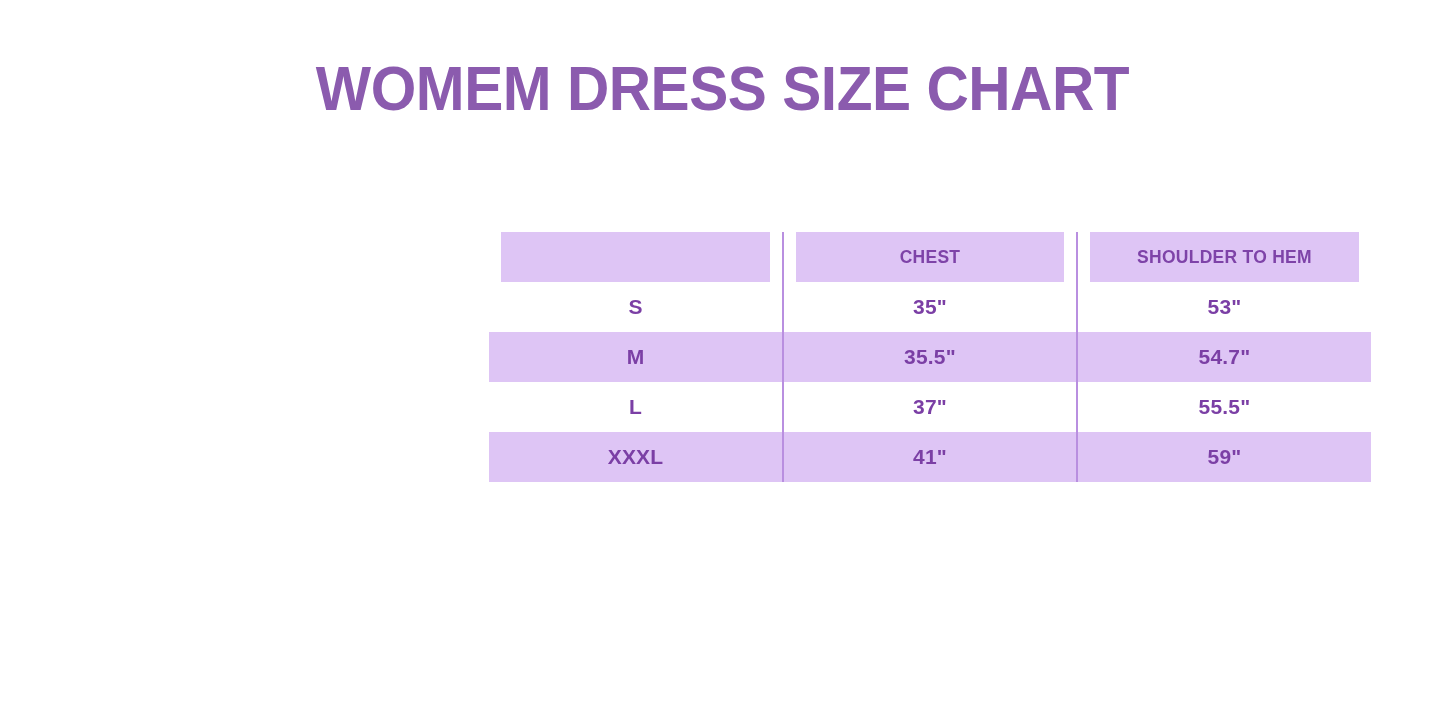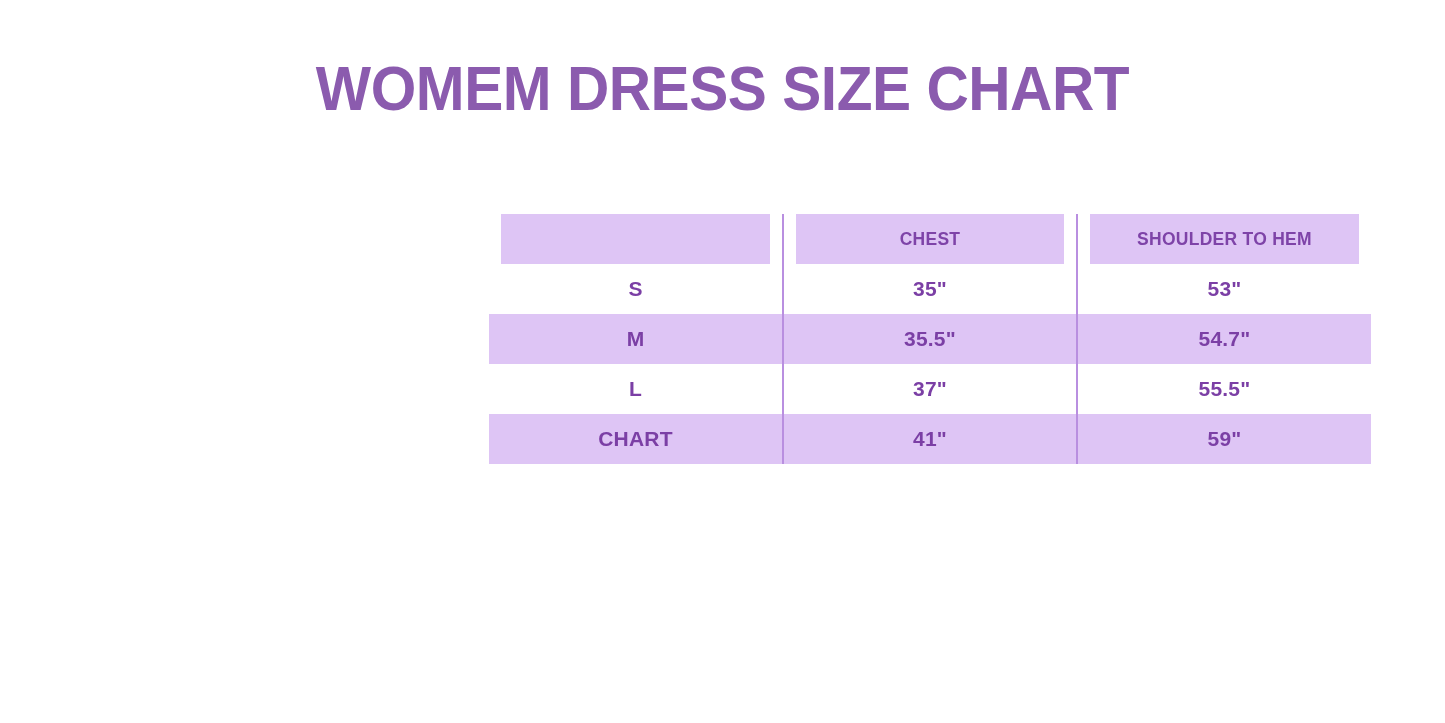--- a/index.html
+++ b/index.html
@@ -27,21 +27,21 @@
     letter-spacing: -0.5px;
     line-height: 72px;
     white-space: nowrap;
     transform: scaleX(0.93);
     transform-origin: center center;
   }
 
   #size-table-wrap {
     position: absolute;
     left: 489px;
-    top: 214px;
+    top: 232px;
     width: 882px;
     height: 352px;
   }
 
   table.size-table {
     width: 882px;
     border-collapse: collapse;
     table-layout: fixed;
   }
 
@@ -127,19 +127,19 @@
         <td class="size-cell">M</td>
         <td class="divider-left">35.5"</td>
         <td class="divider-left">54.7"</td>
       </tr>
       <tr class="row-plain">
         <td class="size-cell">L</td>
         <td class="divider-left">37"</td>
         <td class="divider-left">55.5"</td>
       </tr>
       <tr class="row-shaded">
-        <td class="size-cell">CHART</td>
+        <td class="size-cell">XXXL</td>
         <td class="divider-left">41"</td>
         <td class="divider-left">59"</td>
       </tr>
     </tbody>
   </table>
 </div>
 
 </body></html>

